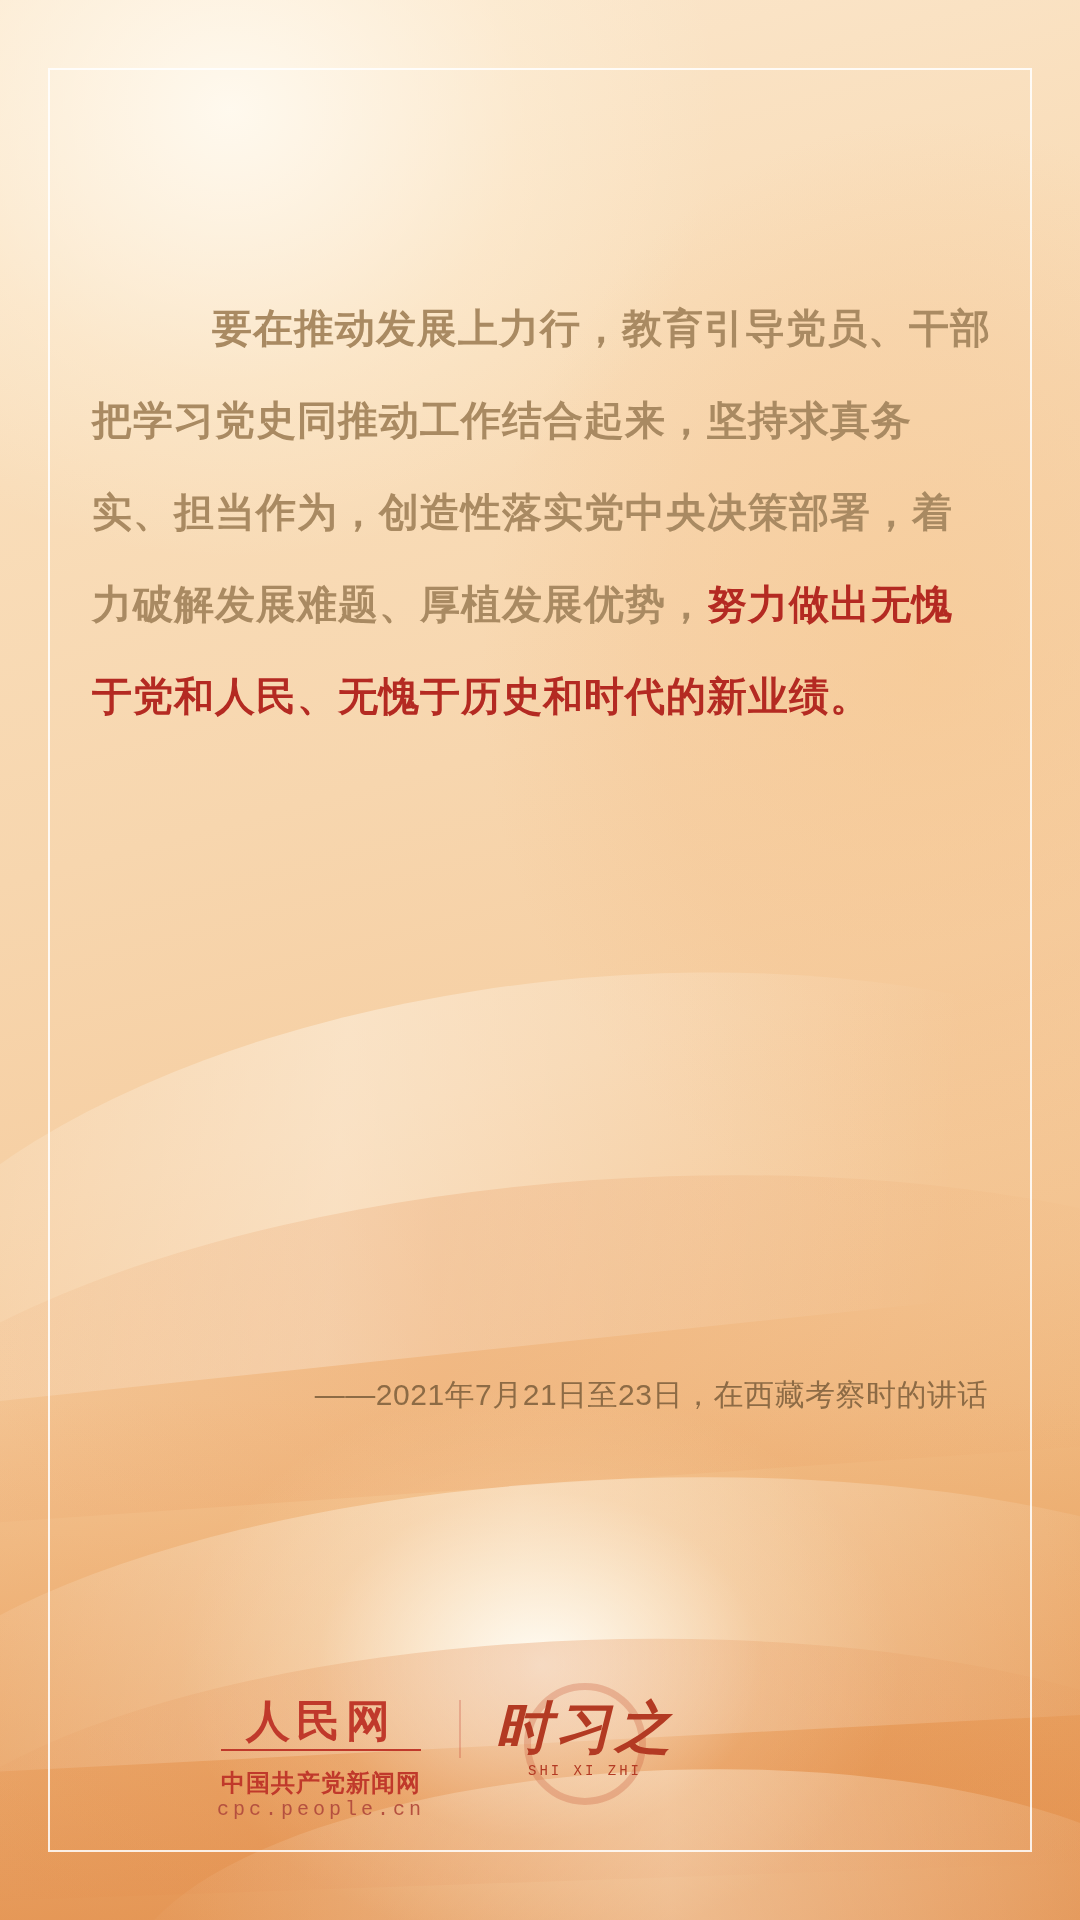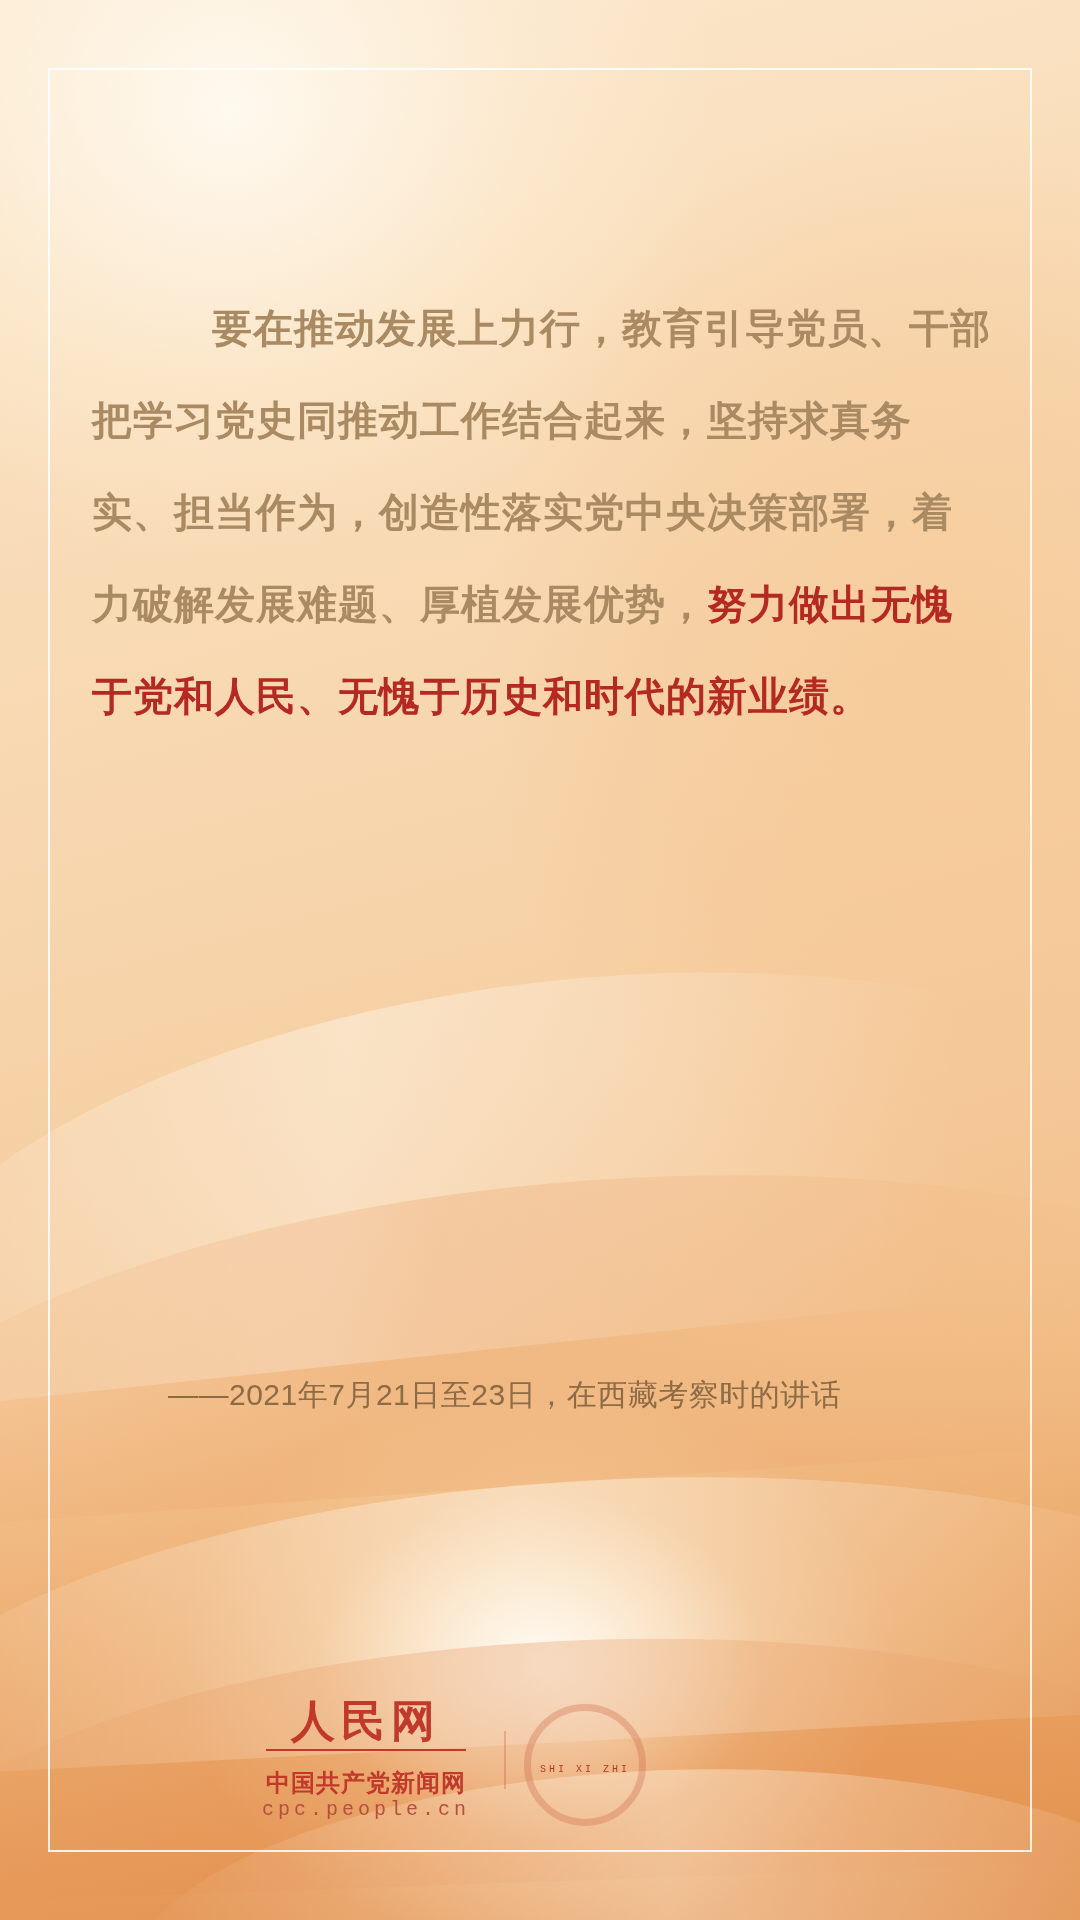--- a/index.html
+++ b/index.html
@@ -119,33 +119,33 @@
     width: 120px;
   }
   .quote .hl {
     color: #b42a22;
   }
   .source {
     position: absolute;
     right: 92px;
     top: 1375px;
     width: 820px;
-    text-align: left;
+    text-align: right;
     font-size: 30px;
     color: #8d6b45;
     letter-spacing: 0.5px;
   }
   
   .footer {
     position: absolute;
     left: 0;
     top: 1700px;
     width: 892px;
     display: flex;
-    align-items: center;
+    align-items: flex-start;
     justify-content: center;
     gap: 34px;
   }
   .rmw {
     display: flex;
     flex-direction: column;
     align-items: center;
     gap: 5px;
   }
   .rmw-main {
@@ -200,22 +200,22 @@
     font-size: 56px;
     font-weight: 700;
     color: #b33a23;
     letter-spacing: 4px;
     line-height: 1;
     font-family: "Liberation Serif", serif;
     font-style: italic;
   }
   .sxz-sub {
     position: relative;
-    margin-top: 20px;
-    font-size: 10px;
+    margin-top: 8px;
+    font-size: 14px;
     color: #b33a23;
     letter-spacing: 3px;
     font-family: "Liberation Mono", monospace;
     line-height: 1;
   }
 </style>
 </head>
 <body>
 
 <div class="poster">
@@ -245,19 +245,20 @@
       <div class="rmw">
         <div class="rmw-main">人民网</div>
         <div class="rmw-sub">中国共产党新闻网</div>
         <div class="rmw-url">cpc.people.cn</div>
       </div>
 
       <div class="divider-dot"></div>
 
       <div class="shixizhi">
         <div class="sxz-ring"></div>
+        <div class="sxz-main">时习之</div>
         <div class="sxz-sub">SHI XI ZHI</div>
       </div>
 
     </div>
 
   </div>
 </div>
 
 </body></html>

